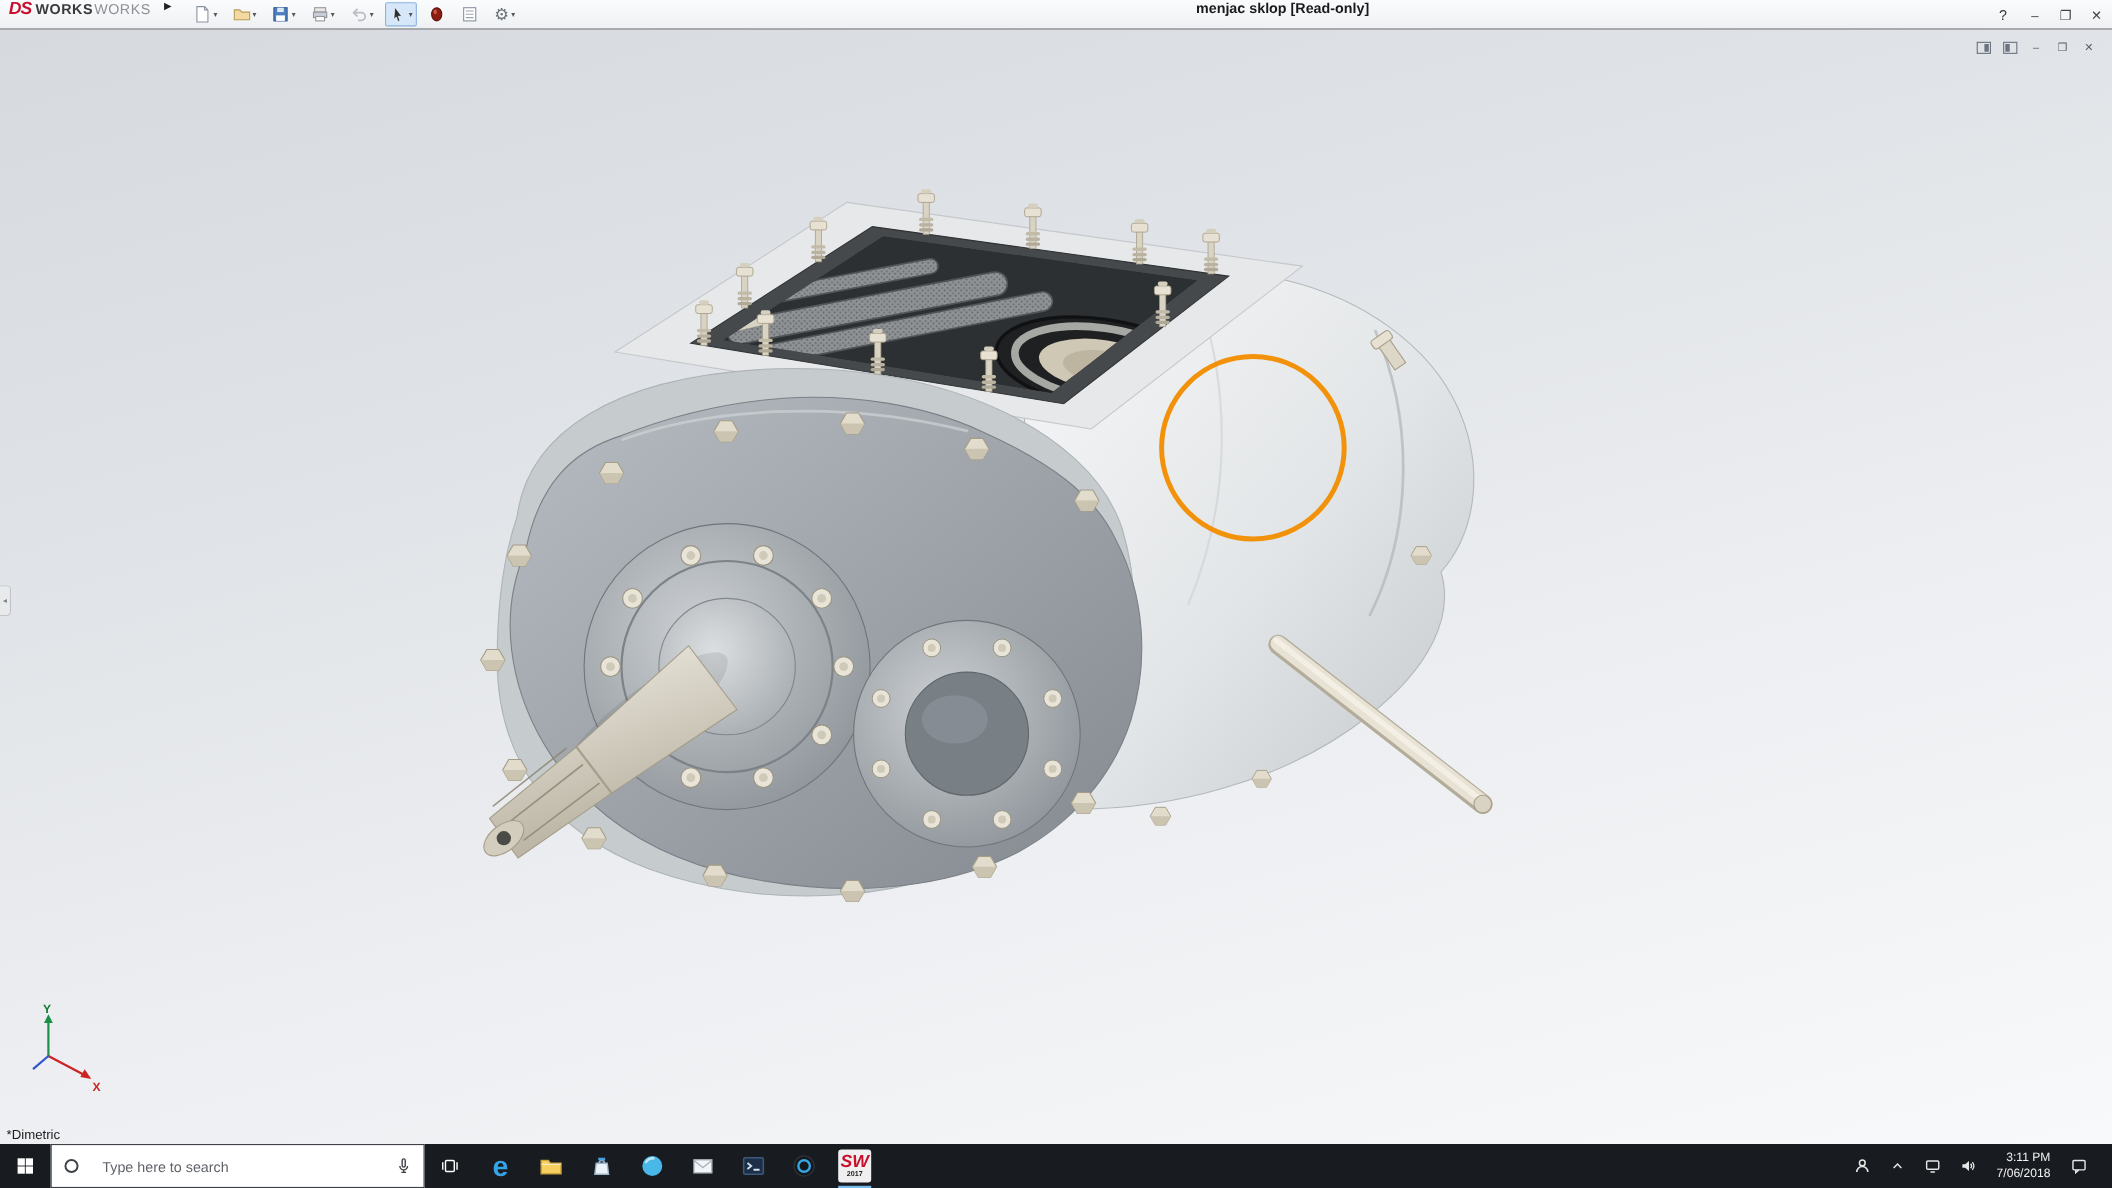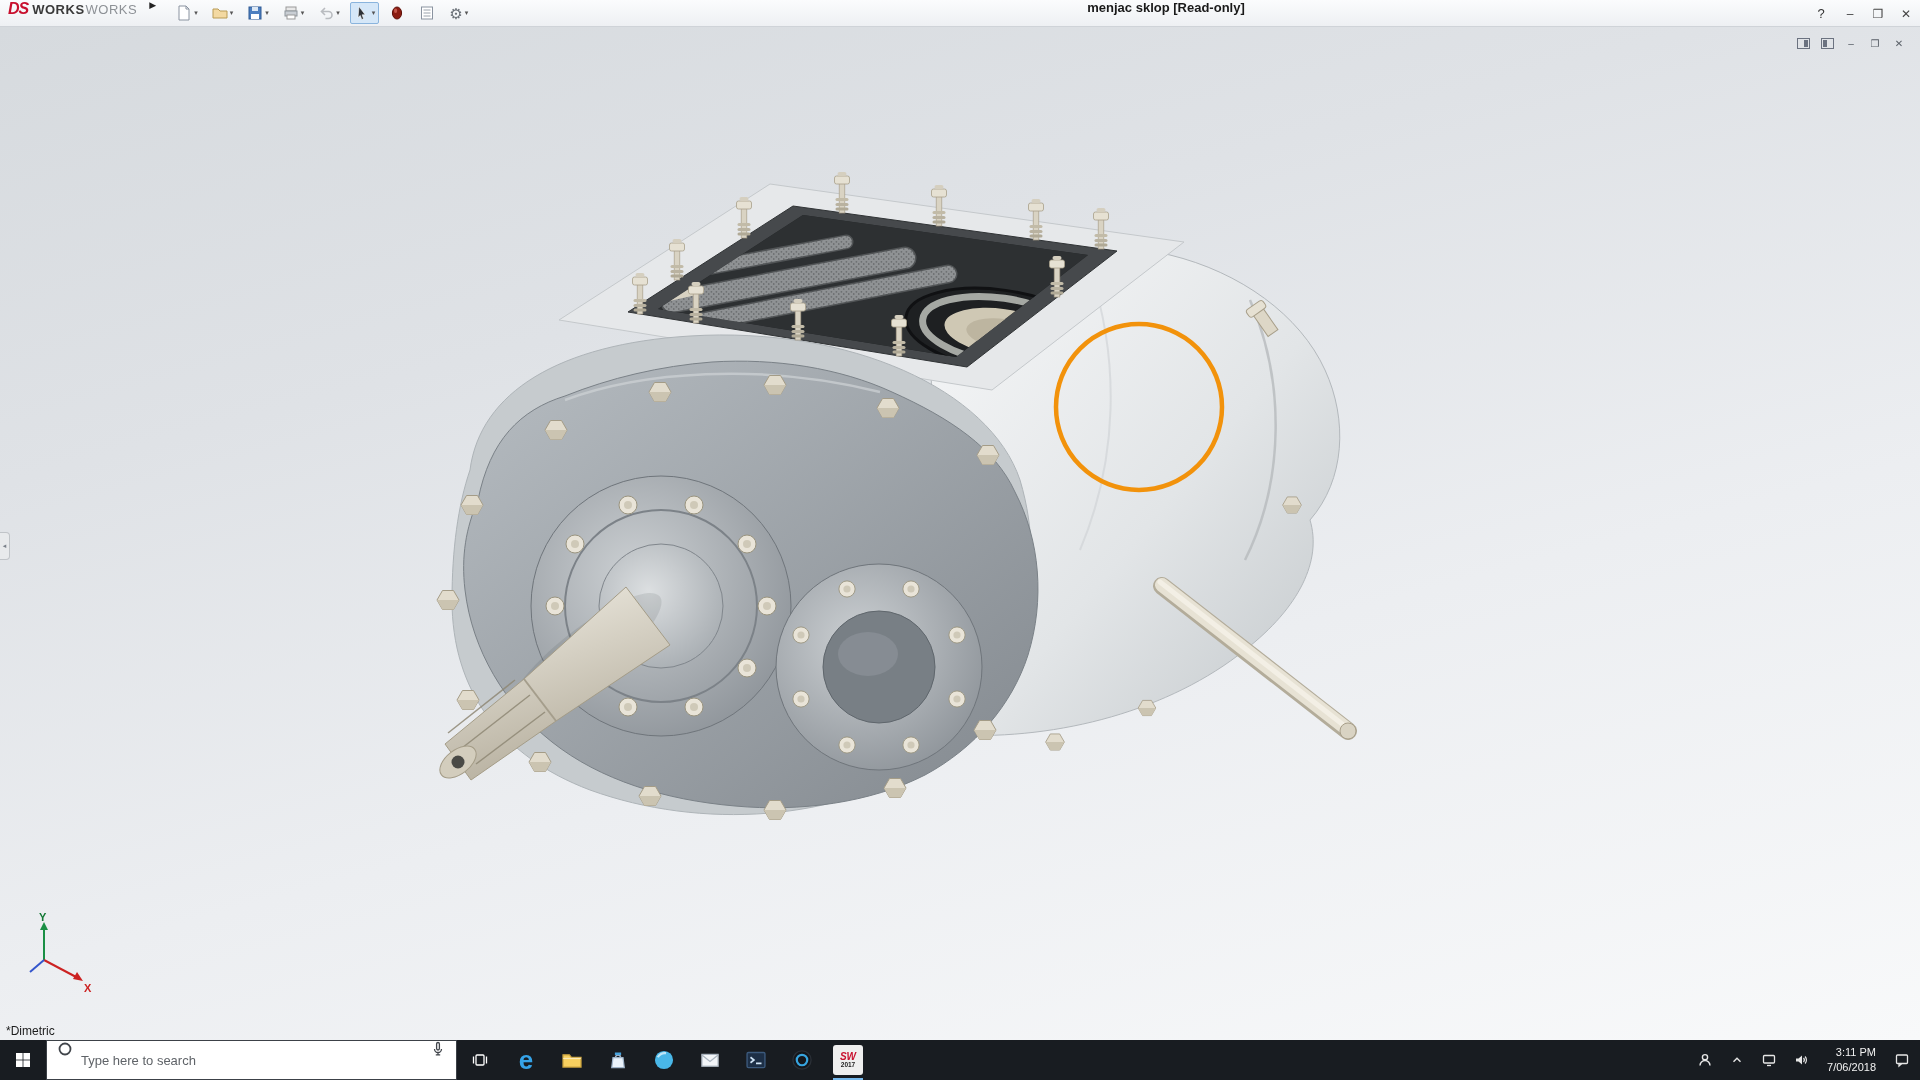--- a/index.html
+++ b/index.html
@@ -41,32 +41,32 @@
   .flyout-handle { position:absolute; left:0; top:505px; width:10px; height:28px;
     background:#e8eaec; border:1px solid #c0c4c8; border-left:none; border-radius:0 4px 4px 0;
     display:flex; align-items:center; justify-content:center; font-size:7px; color:#7a818a; cursor:pointer; z-index:5; }
   .triad { position:absolute; left:14px; bottom:44px; z-index:4; }
   .view-label { position:absolute; left:6px; bottom:2px; font-size:12px; font-weight:normal; color:#1c1c1c; z-index:4; }
 
   
   .taskbar { position:absolute; bottom:0; left:0; width:1920px; height:40px;
     background:#181c21; display:flex; align-items:stretch; z-index:40; }
   .tk-btn { width:46px; display:flex; align-items:center; justify-content:center; cursor:pointer; position:relative; }
-  .searchbox { width:411px; background:#ffffff; border:1px solid #3c4147;
-    display:flex; gap:8px; padding:0 10px; }
+  .searchbox { width:340px; background:#ffffff; border:1px solid #3c4147;
+    display:flex; align-items:center; gap:20px; padding:0 10px; }
   .searchbox input { flex:1; border:none; outline:none; font-size:13px; color:#202124;
     font-family:"Liberation Sans",sans-serif; background:transparent; }
   .searchbox input::placeholder { color:#5f6368; }
   .edge-letter { font-size:26px; font-weight:bold; color:#35a3e8; line-height:1; }
   .sw-tile { width:30px; height:30px; background:#efefef; border-radius:3px;
     display:flex; flex-direction:column; align-items:center; justify-content:center; line-height:1; }
-  .sw-tile .l1 { color:#c8102e; font-weight:bold; font-style:italic; font-size:10px; }
+  .sw-tile .l1 { color:#c8102e; font-weight:bold; font-style:italic; font-size:16px; }
   .sw-tile .l2 { color:#222; font-size:6.5px; font-weight:bold; }
   .running-bar { position:absolute; bottom:0; left:8px; right:8px; height:2.5px; background:#76b9ed; }
-  .tray { margin-left:auto; display:flex; align-items:center; gap:4px; padding-right:4px; }
+  .tray { margin-left:auto; display:flex; align-items:center; gap:4px; padding-right:16px; }
   .tray .tr-btn { width:28px; height:40px; display:flex; align-items:center; justify-content:center; cursor:pointer; }
   .clock { text-align:right; color:#f2f2f2; font-size:11px; line-height:1.35; padding:0 8px; cursor:default; }
 </style>
 </head>
 <body>
 
 <div class="titlebar">
   <div class="logo">
     <span class="monogram">DS</span>
     <span class="solid">WORKS</span>

